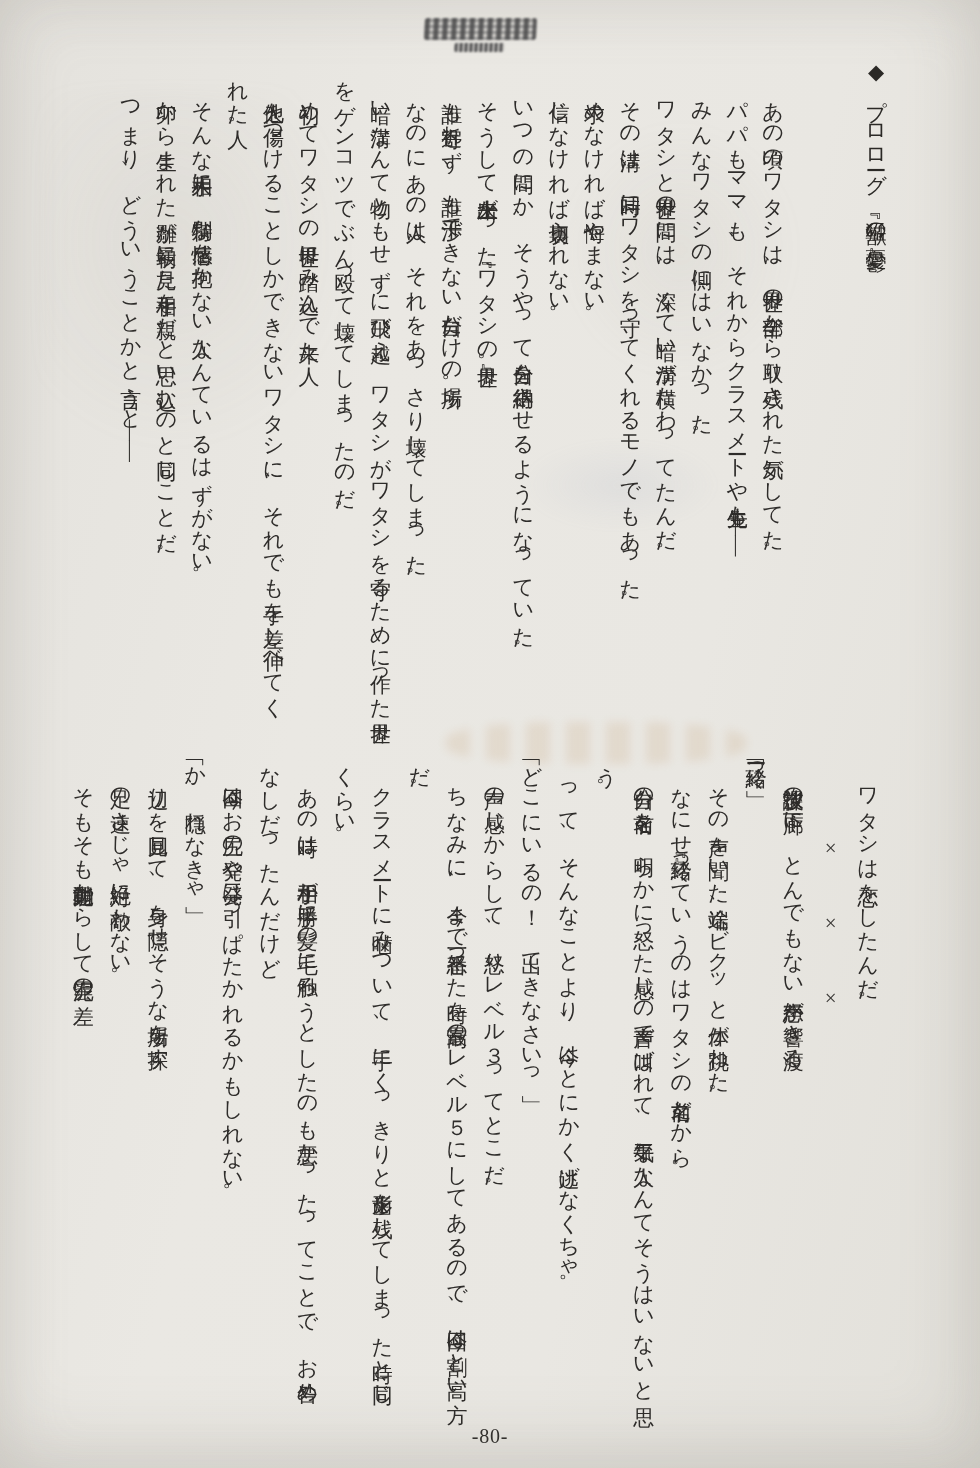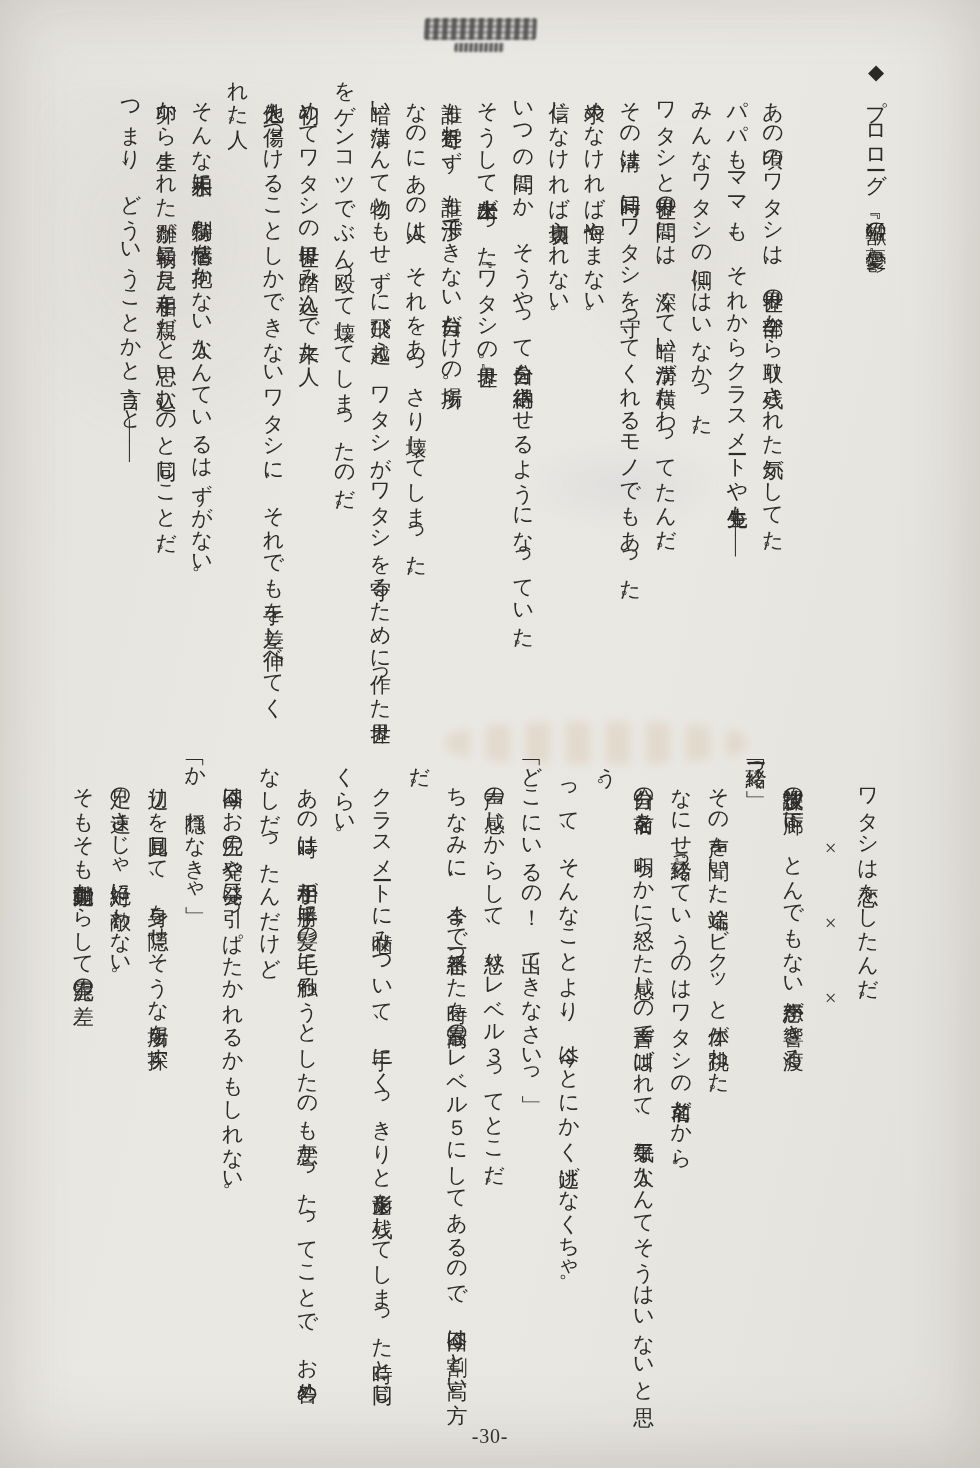--- a/index.html
+++ b/index.html
@@ -186,15 +186,15 @@
     <p>ちなみに、今まで一番怒った時を最高のレベル５にしてあるので、今回は割と高い方だ。</p>
     <p>クラスメートに噛みついて、手にくっきりと歯形を残してしまった時と同じくらい。</p>
     <p>あの時は、相手が勝手に髪の毛に触ろうとしたのも悪かったってことで、お咎めなしだったんだけど</p>
     <p>今回はお尻の一発や二発は引っぱたかれるかもしれない。</p>
     <p class="flush">「か、隠れなきゃ」</p>
     <p>辺りを見回して、身を隠せそうな場所を探す。</p>
     <p>足の速さじゃ絶対に敵わない。</p>
     <p>そもそも運動能力からして雲泥の差。</p>
   </div>
 
-  <div class="page-num">-30-</div>
+  <div class="page-num">-80-</div>
 
 </div>
 
 </body></html>

